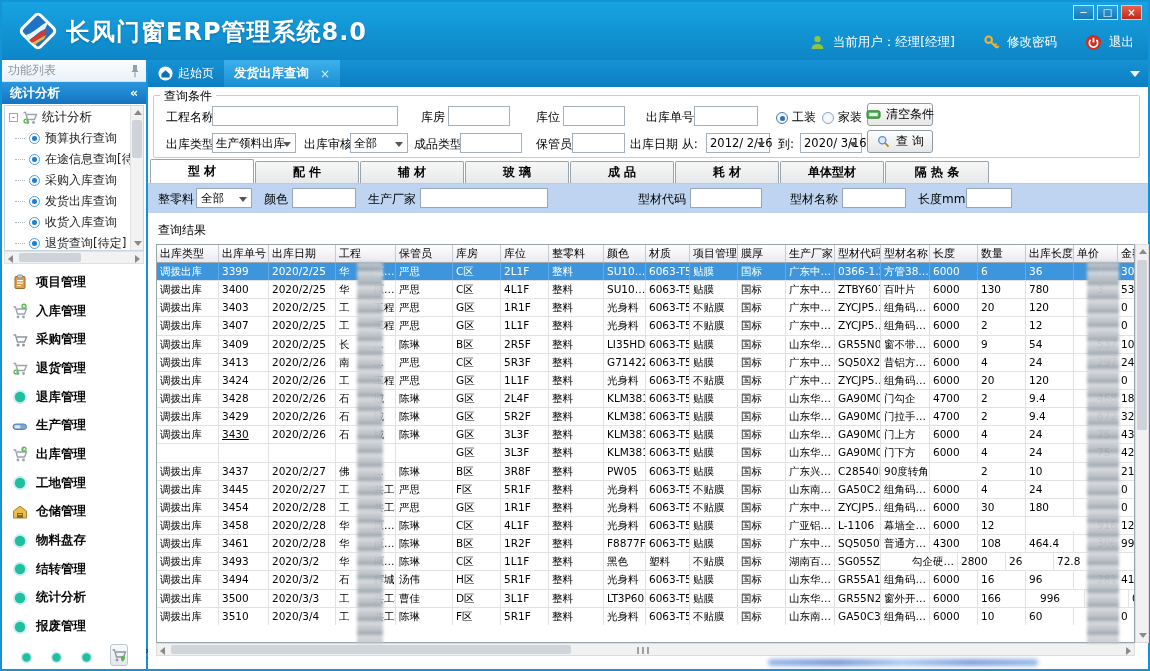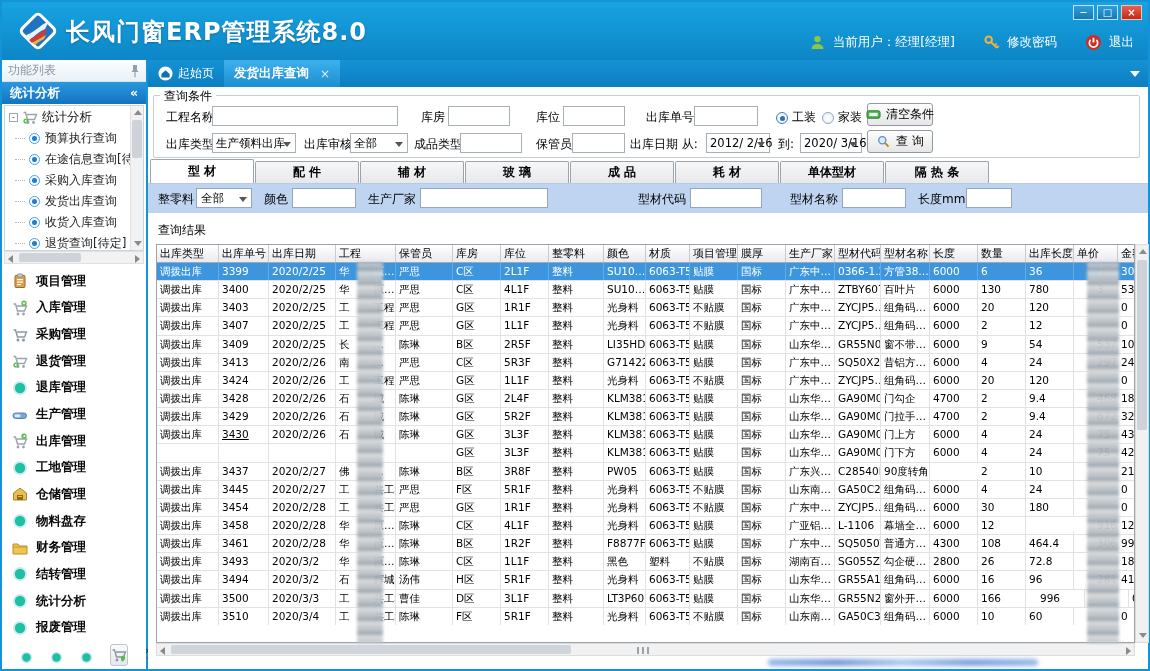--- a/index.html
+++ b/index.html
@@ -303,27 +303,20 @@
           </div>
           <div class="menu-item">
             <span class="mic"><svg viewBox="0 0 16 16">
                 <circle cx="8" cy="8" r="7" fill="#cdeaf6"></circle>
                 <circle cx="8" cy="8" r="5.2" fill="#1fc0a0"></circle>
               </svg></span>
             <span class="mlabel">物料盘存</span>
           </div>
           <div class="menu-item">
             <span class="mic"><svg viewBox="0 0 16 16">
-                <path d="M1 4h5l1.5 2H15v8H1z" fill="#f0c44f" stroke="#b98f2e"></path>
-                <path d="M1 7h14" stroke="#b98f2e" stroke-width=".8"></path>
-              </svg></span>
-            <span class="mlabel">财务管理</span>
-          </div>
-          <div class="menu-item">
-            <span class="mic"><svg viewBox="0 0 16 16">
                 <circle cx="8" cy="8" r="7" fill="#cdeaf6"></circle>
                 <circle cx="8" cy="8" r="5.2" fill="#1fc0a0"></circle>
               </svg></span>
             <span class="mlabel">结转管理</span>
           </div>
           <div class="menu-item">
             <span class="mic"><svg viewBox="0 0 16 16">
                 <circle cx="8" cy="8" r="7" fill="#cdeaf6"></circle>
                 <circle cx="8" cy="8" r="5.2" fill="#1fc0a0"></circle>
               </svg></span>
@@ -842,21 +835,21 @@
                 <div class="td" style="width: 57px;">陈琳</div>
                 <div class="td" style="width: 48px;">C区</div>
                 <div class="td" style="width: 48px;">1L1F</div>
                 <div class="td" style="width: 55px;">整料</div>
                 <div class="td" style="width: 42px;">黑色</div>
                 <div class="td" style="width: 44px;">塑料</div>
                 <div class="td" style="width: 48px;">不贴膜</div>
                 <div class="td" style="width: 48px;">国标</div>
                 <div class="td" style="width: 49px;">湖南百…</div>
                 <div class="td" style="width: 46px;">SG055Z</div>
-                <div class="td" style="width: 49px;">勾企硬…</div>
+                <div class="td" style="width: 49px; margin-left: 28px;">勾企硬…</div>
                 <div class="td" style="width: 48px;">2800</div>
                 <div class="td" style="width: 48px;">26</div>
                 <div class="td" style="width: 48px;">72.8</div>
                 <div class="td" style="width: 44px;"><span class="gap" style="width: 20px;"></span></div>
                 <div class="td" style="width: 30px;">182</div>
               </div>
               <div class="trow">
                 <div class="td" style="width: 62px;">调拨出库</div>
                 <div class="td" style="width: 50px;">3494</div>
                 <div class="td" style="width: 67px;">2020/3/2</div>

